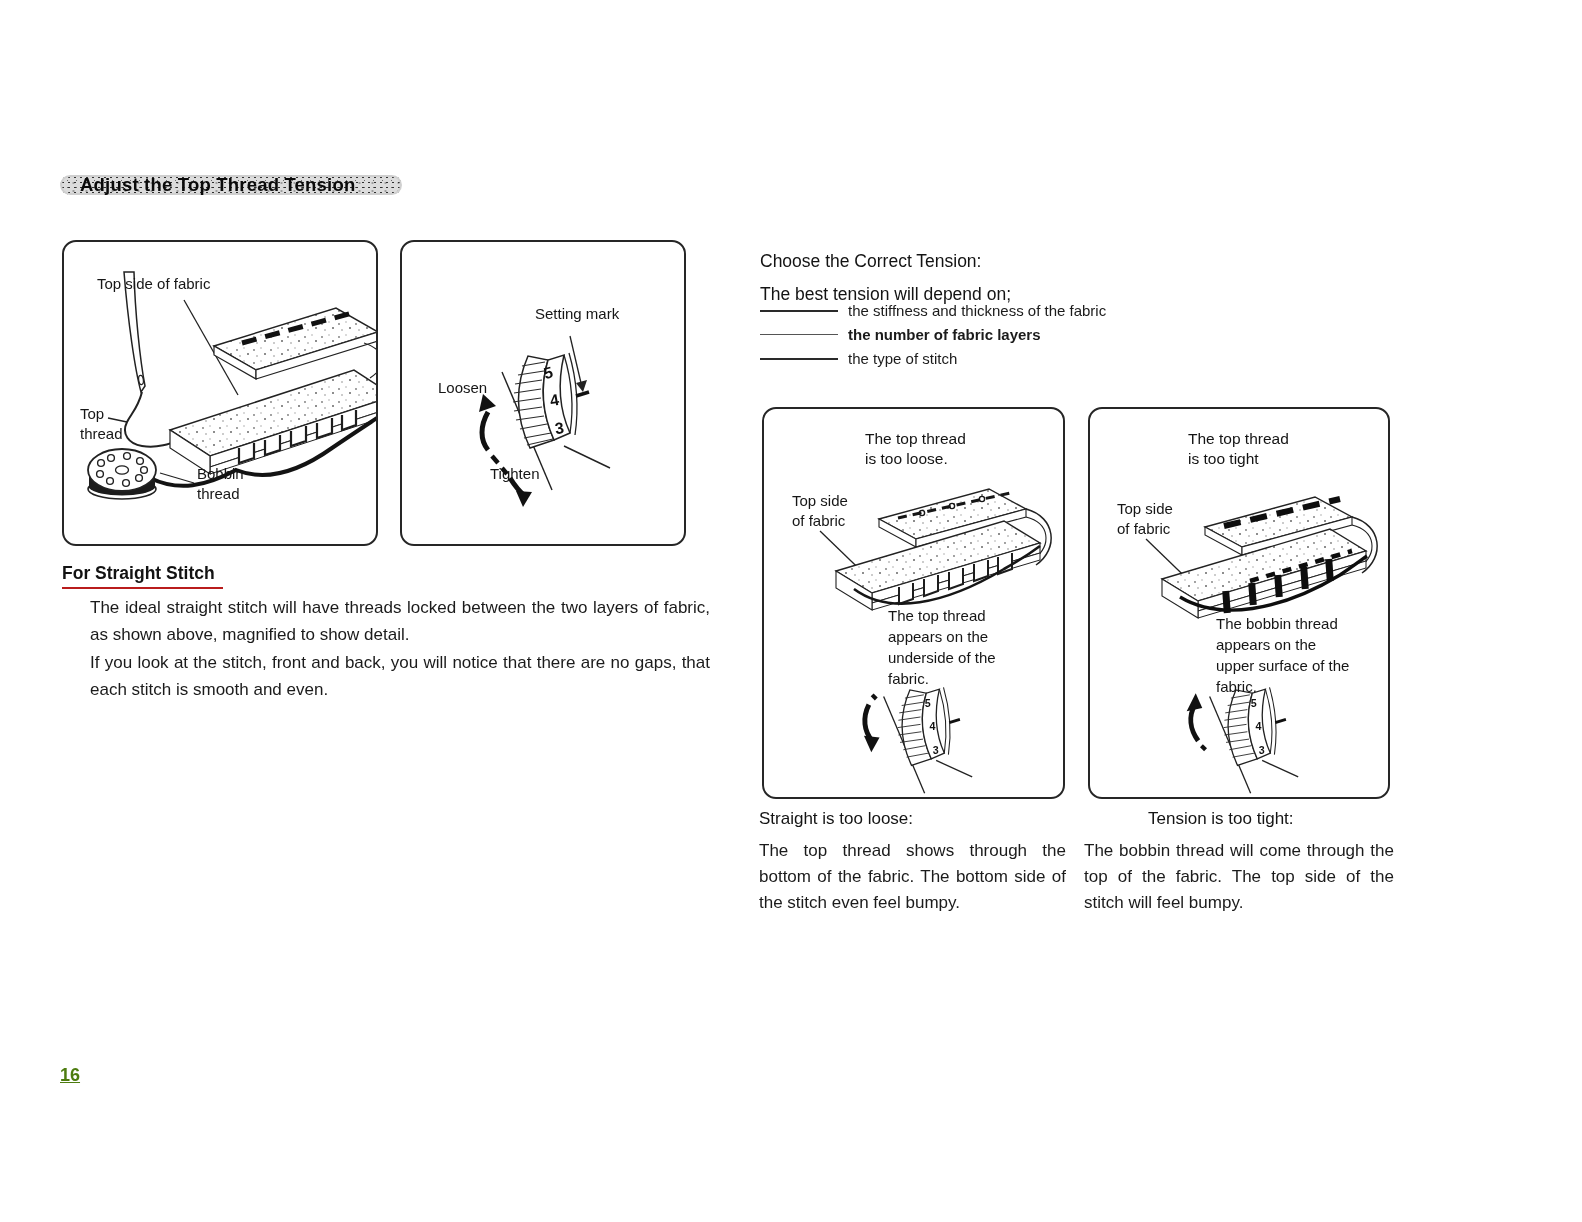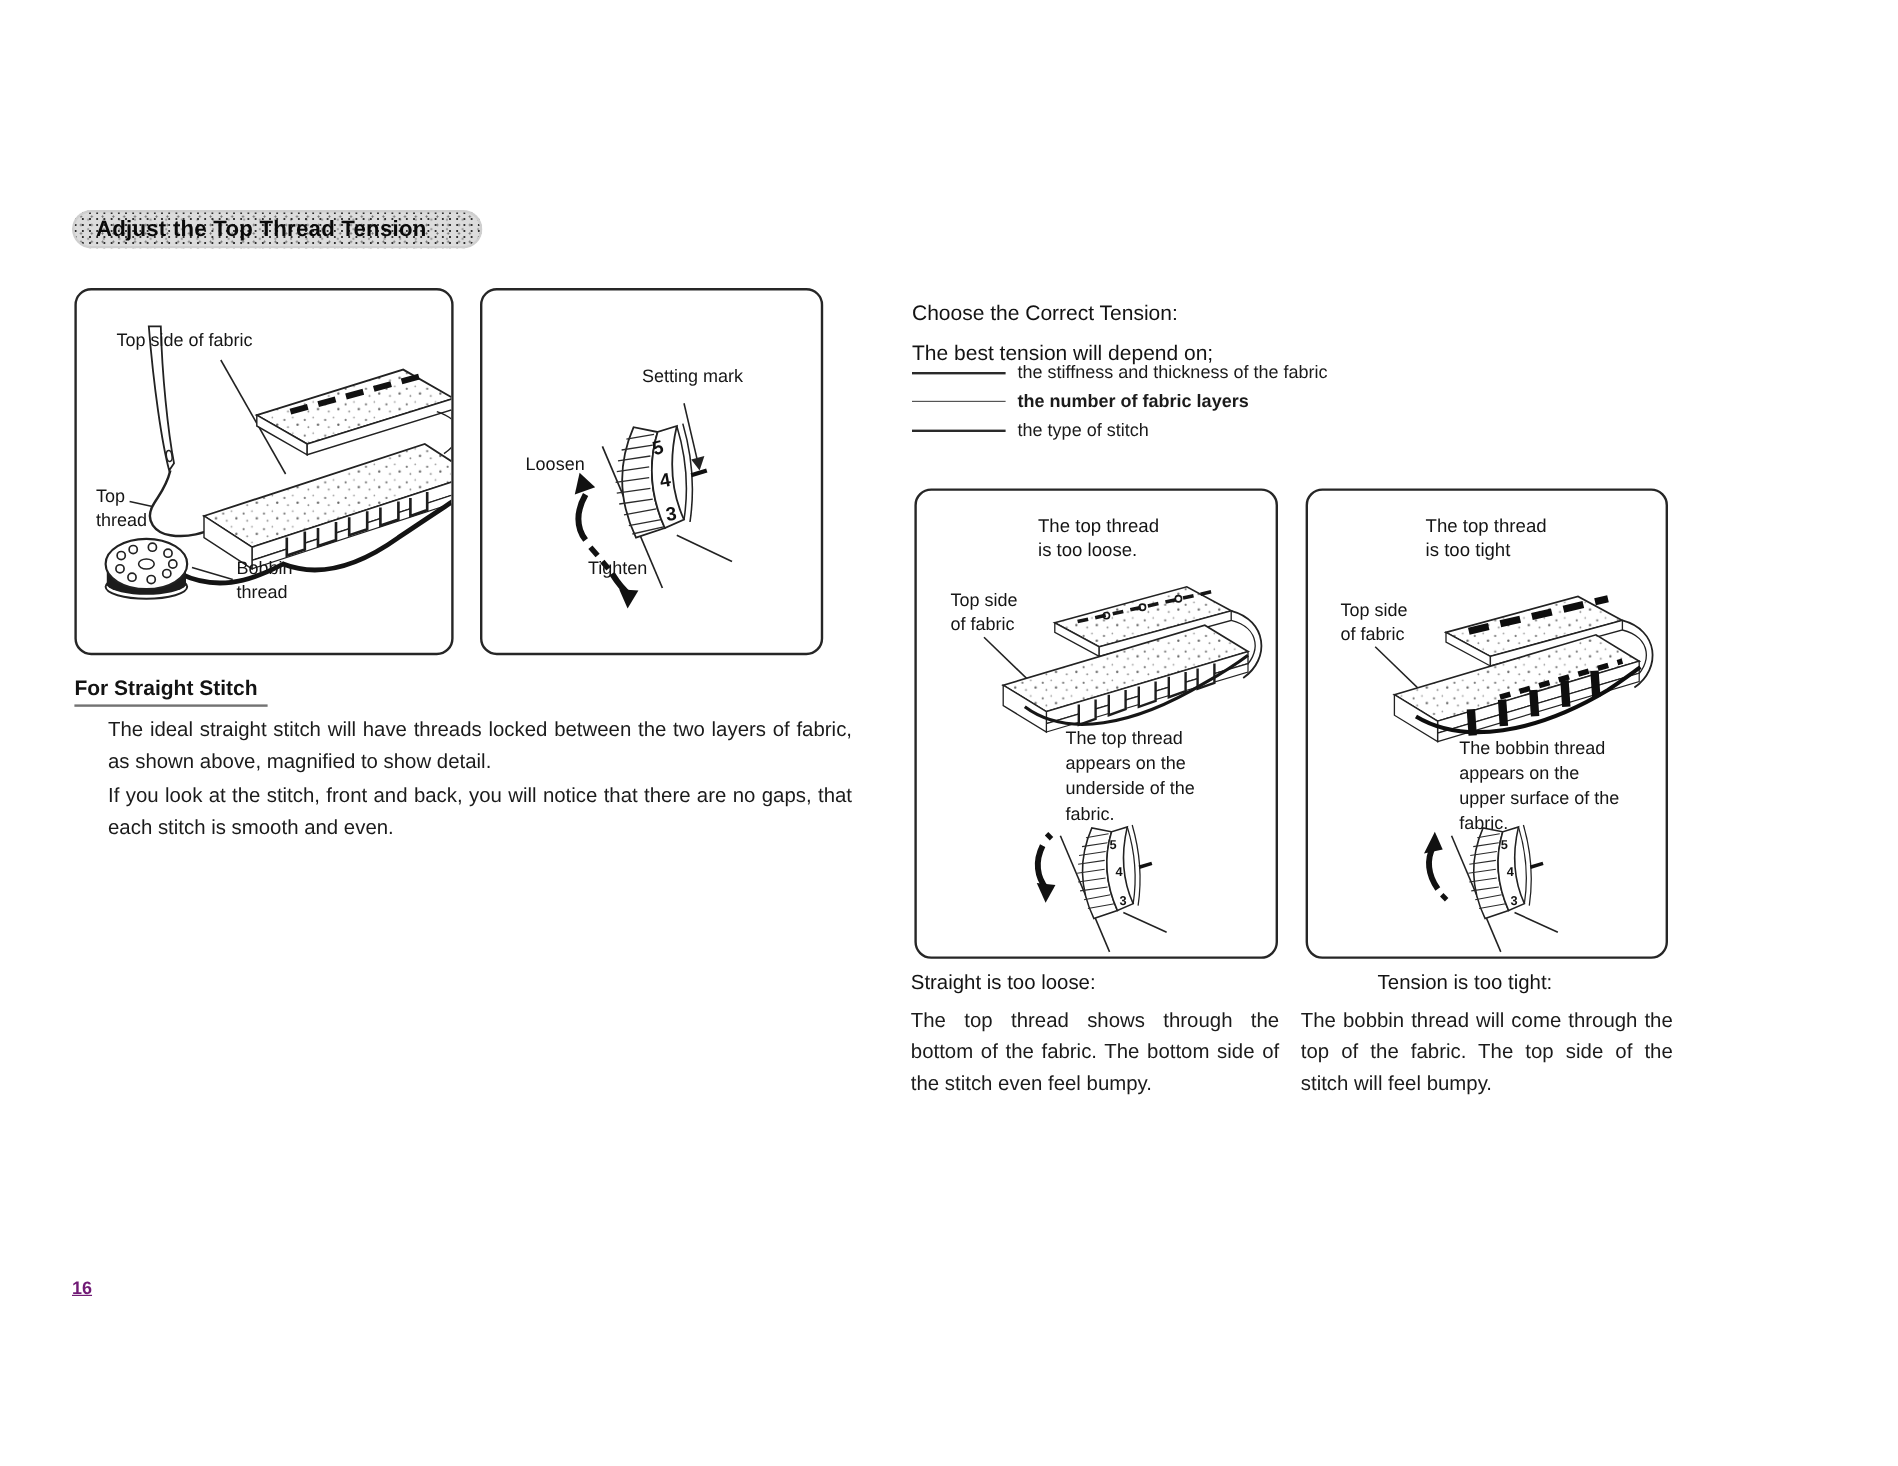--- a/index.html
+++ b/index.html
@@ -4,21 +4,21 @@
 <style>
   html,body{margin:0;padding:0;}
   body{
     width:1582px;height:1222px;position:relative;overflow:hidden;
     background:#ffffff;color:#1b1b1b;
     font-family:"Liberation Sans","DejaVu Sans",sans-serif;
   }
   .abs{position:absolute;}
   
   .banner{
-    left:60px;top:175px;width:342px;height:32px;border-radius:16px;
+    left:60px;top:175px;width:342px;height:20px;border-radius:16px;
     background-color:#dcdcdc;
     background-image:
       radial-gradient(circle,#2e2e2e 0.8px,transparent 1.1px),
       radial-gradient(circle,#6d6d6d 0.7px,transparent 1px),
       radial-gradient(circle,#9e9e9e 0.9px,transparent 1.3px);
     background-size:6px 5px,9px 7px,13px 8px;
     background-position:0 0,3px 2px,7px 4px;
     display:flex;align-items:center;padding-left:20px;box-sizing:border-box;
     font-weight:bold;font-size:18.5px;color:#0a0a0a;letter-spacing:.2px;
     box-shadow:0 0 0 2px #cfcfcf inset;
@@ -26,30 +26,30 @@
   
   .fig-box{
     border:2px solid #262626;border-radius:14px;background:#fff;box-sizing:border-box;
   }
   .fig-label{font-size:15px;line-height:20px;white-space:pre-line;color:#161616;}
   .fig-heading{font-size:15.5px;line-height:20px;white-space:pre-line;color:#141414;}
   .fig-caption{font-size:15px;line-height:21px;white-space:pre-line;color:#161616;}
   
   .h-under{
     font-size:17.5px;font-weight:bold;color:#131313;
-    border-bottom:2px solid #737373;padding-bottom:3px;padding-right:8px;display:inline-block;
+    border-bottom:2px solid #b91c1c;padding-bottom:3px;padding-right:8px;display:inline-block;
   }
   .para{font-size:17px;line-height:27px;text-align:justify;color:#1b1b1b;margin-left:28px;}
   .sec-head{font-size:17.5px;color:#131313;margin-top:11px;}
   .tension-item{font-size:15px;color:#1b1b1b;display:flex;align-items:center;}
   .dash{display:inline-block;width:78px;border-top:2px solid #2a2a2a;margin-right:10px;}
   .dash.d2{border-top:1.6px solid #555;}
   .cap-title{font-size:17px;color:#141414;}
   .cap-body{font-size:17px;line-height:26px;text-align:justify;color:#1b1b1b;}
-  .pageno{font-size:15px;font-weight:bold;color:#701a75;text-decoration:underline;}
+  .pageno{font-size:18px;font-weight:bold;color:#4d7c0f;text-decoration:underline;}
   svg text{font-family:"Liberation Sans","DejaVu Sans",sans-serif;}
 </style>
 </head>
 <body>
 
 <div class="abs banner">
   <span>Adjust the Top Thread Tension</span>
 </div>
 
 <div class="abs fig-box" style="left:62px;top:240px;width:316px;height:306px;">

